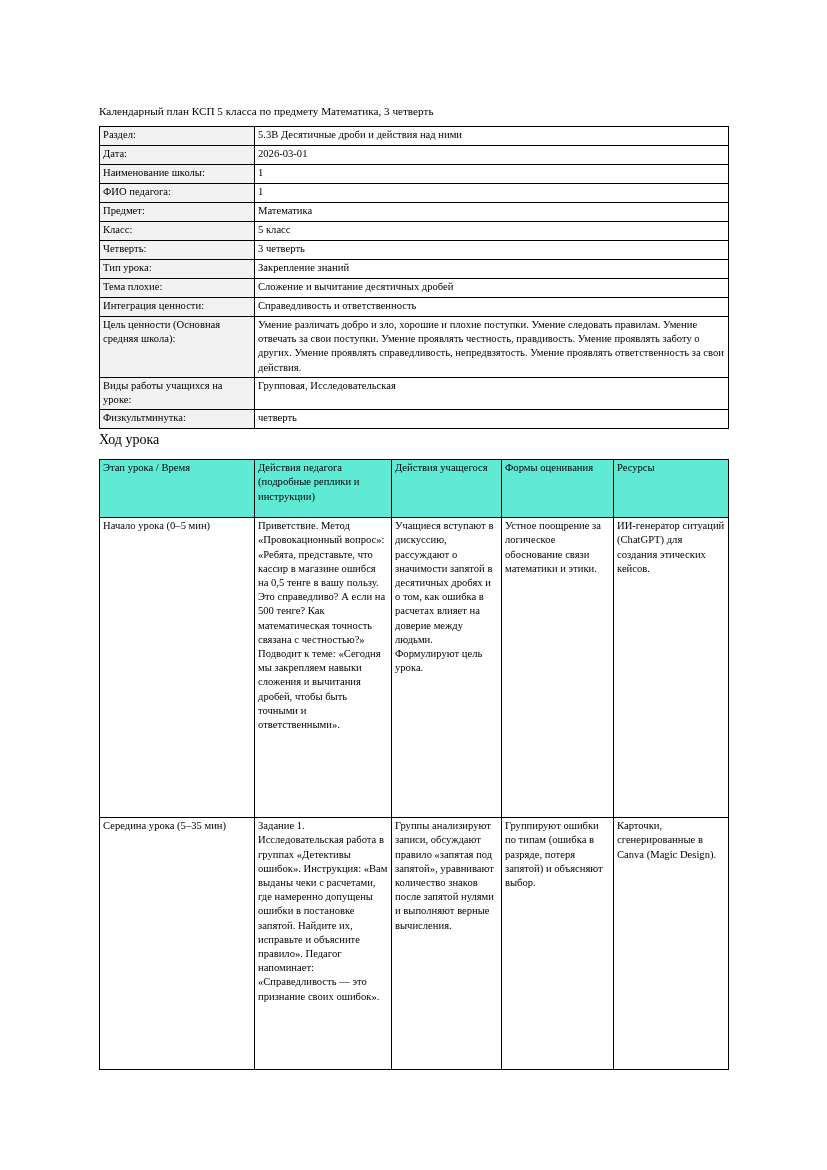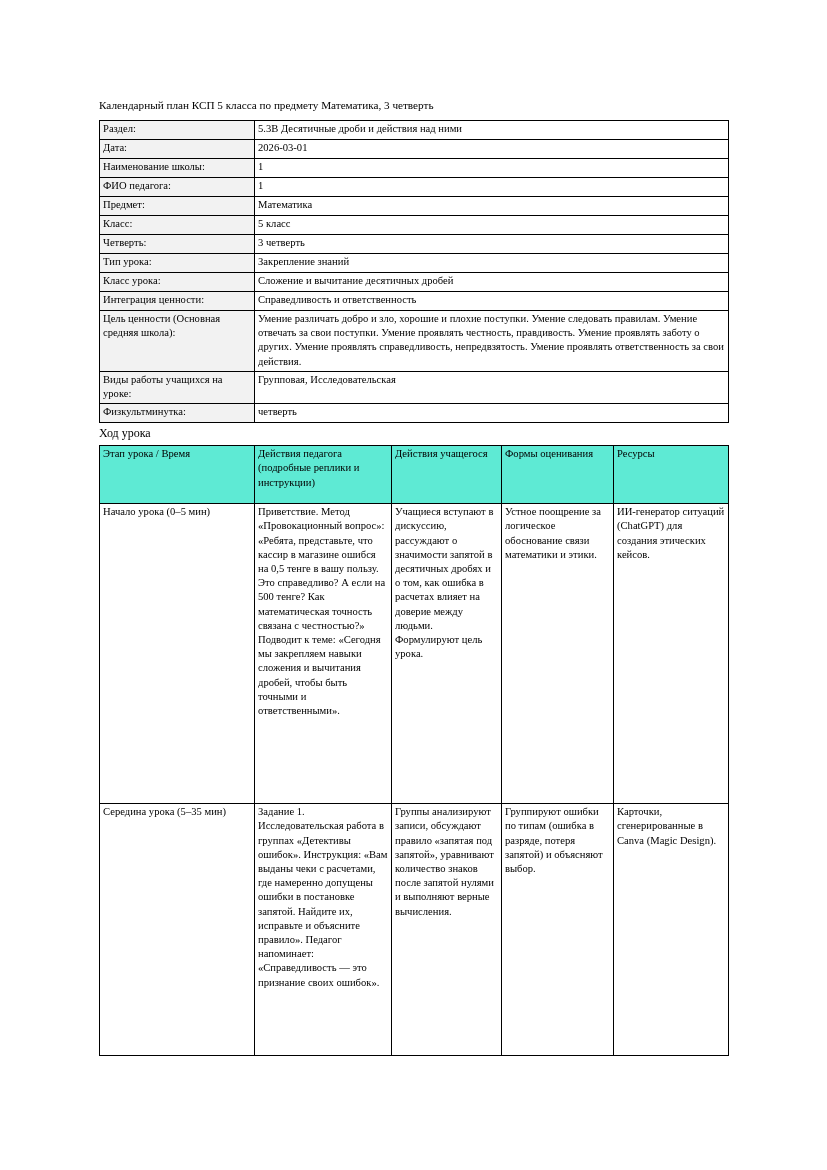--- a/index.html
+++ b/index.html
@@ -26,27 +26,27 @@
   }
   .content {
     position: absolute;
     left: 99px;
     top: 98px;
     width: 629px;
   }
   .doc-title {
     font-size: 11.2px;
     line-height: 15px;
-    margin: 0 0 7px 0;
+    margin: 6px 0 7px 0;
     white-space: nowrap;
   }
   .section-label {
-    font-size: 12px;
+    font-size: 14px;
     line-height: 15px;
-    margin: 3px 0 4px 0;
+    margin: 3px 0 12px 0;
   }
   table {
     border-collapse: collapse;
     table-layout: fixed;
     width: 629px;
     font-size: 10.6px;
     line-height: 14.2px;
   }
   table td, table th {
     border: 1px solid #000000;
@@ -127,21 +127,21 @@
         </tr>
         <tr>
           <td class="label">Четверть:</td>
           <td class="value">3 четверть</td>
         </tr>
         <tr>
           <td class="label">Тип урока:</td>
           <td class="value">Закрепление знаний</td>
         </tr>
         <tr>
-          <td class="label">Класс урока:</td>
+          <td class="label">Тема плохие:</td>
           <td class="value">Сложение и вычитание десятичных дробей</td>
         </tr>
         <tr>
           <td class="label">Интеграция ценности:</td>
           <td class="value">Справедливость и ответственность</td>
         </tr>
         <tr>
           <td class="label">Цель ценности (Основная средняя школа):</td>
           <td class="value">Умение различать добро и зло, хорошие и плохие поступки. Умение следовать правилам. Умение отвечать за свои поступки. Умение проявлять честность, правдивость. Умение проявлять заботу о других. Умение проявлять справедливость, непредвзятость. Умение проявлять ответственность за свои действия.</td>
         </tr>

